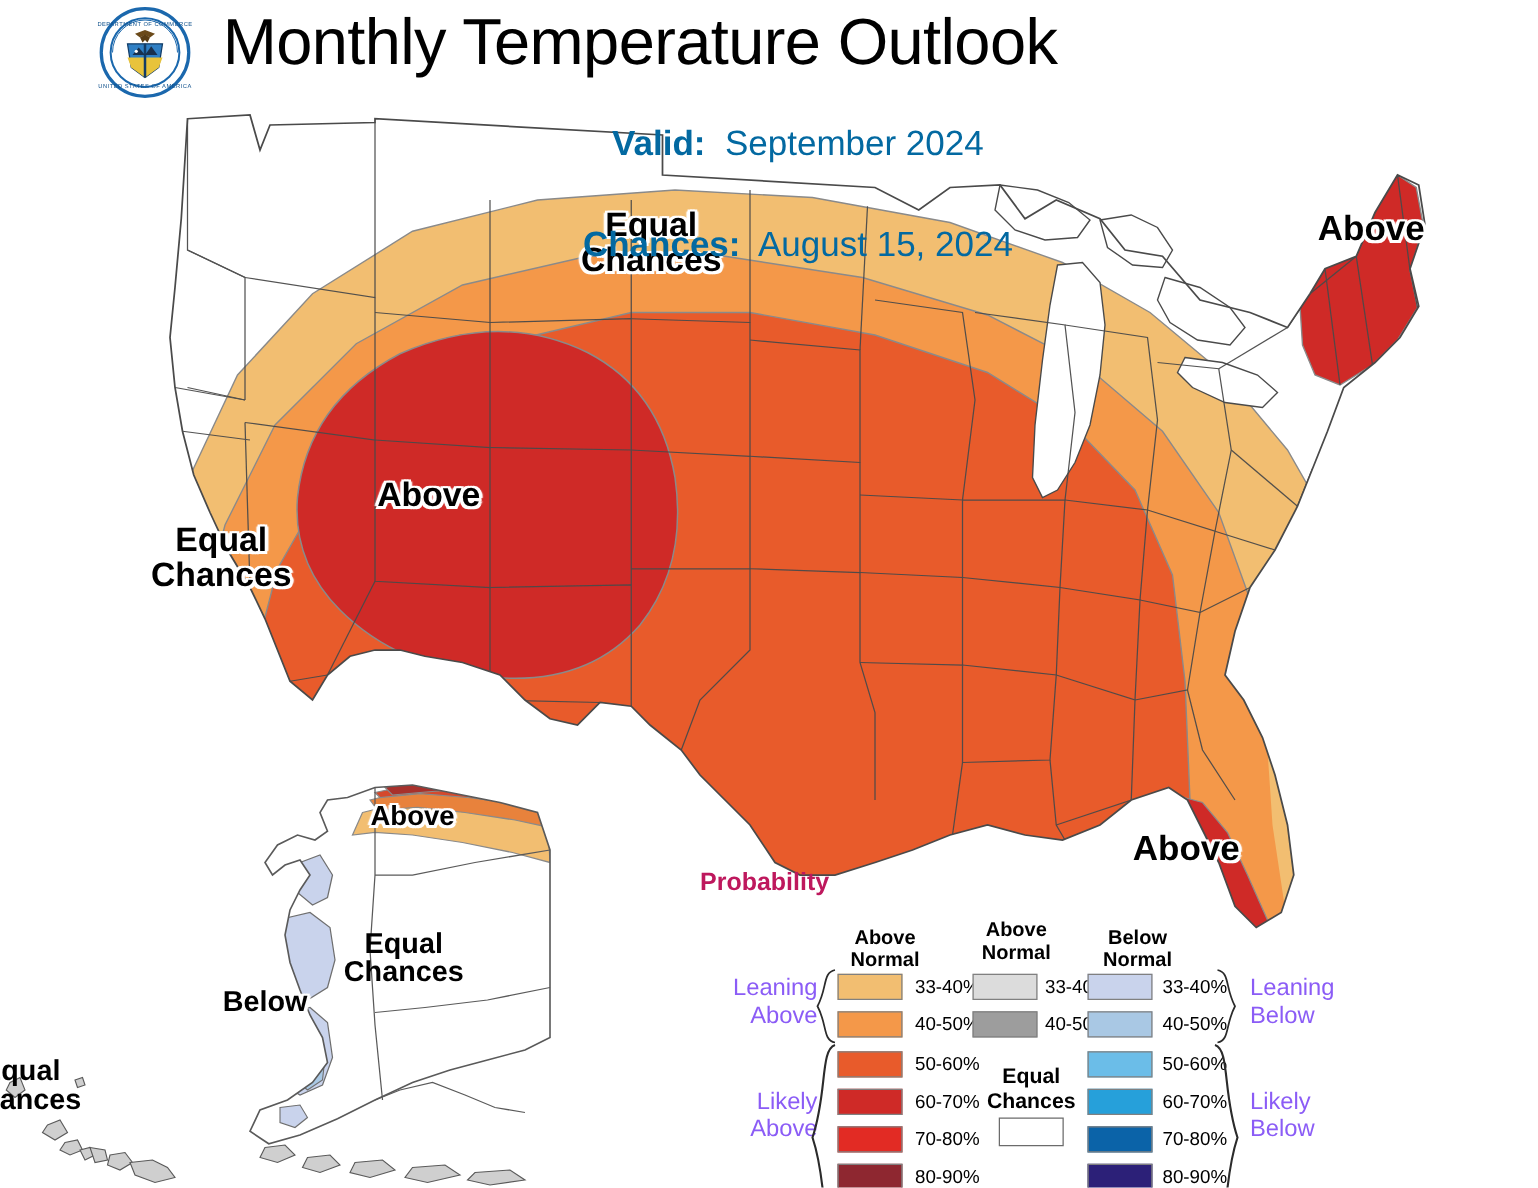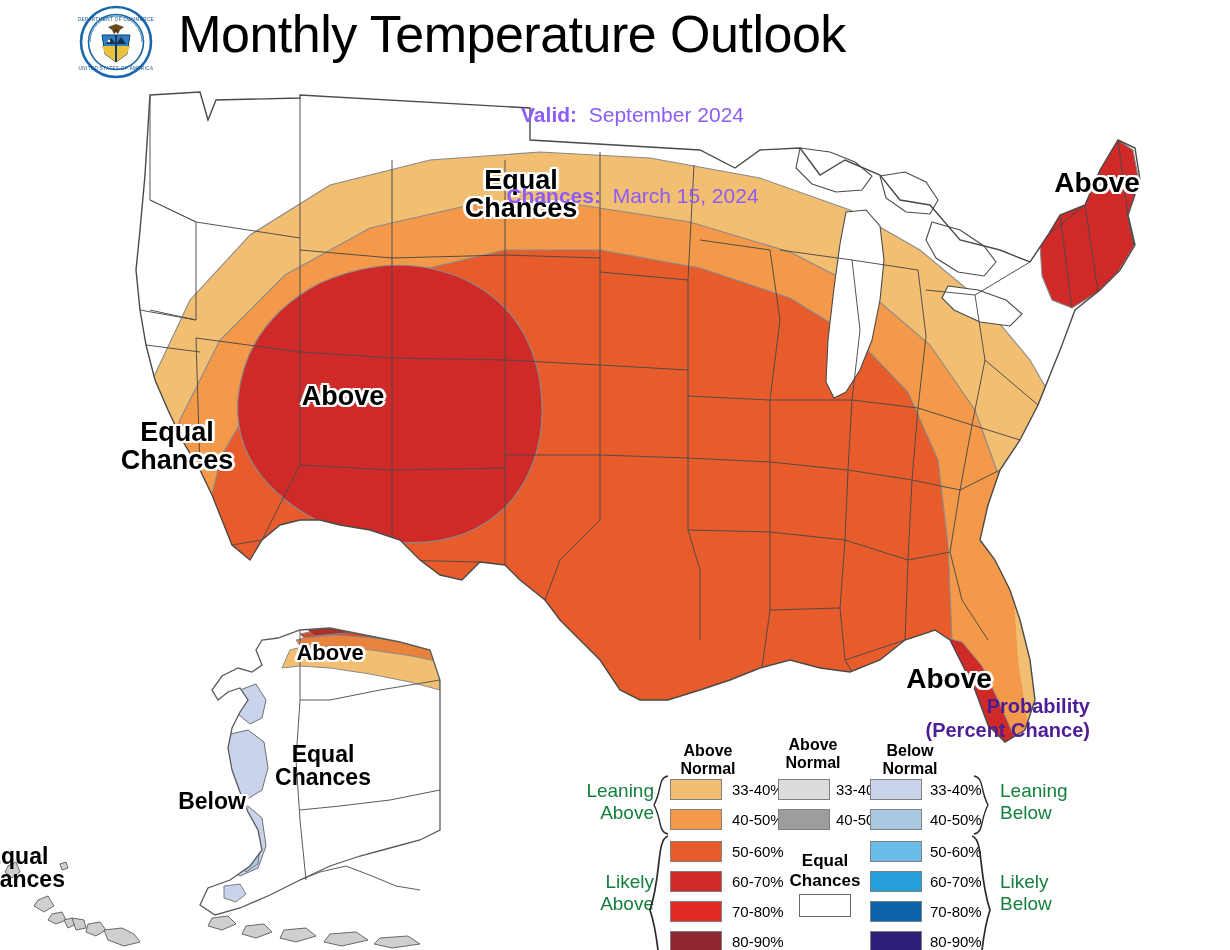--- a/index.html
+++ b/index.html
@@ -11,21 +11,21 @@
   }
   #page{position:absolute;left:0;top:0;width:1230px;height:950px;background:#fff;}
 
   
   #title{
     position:absolute;left:0;top:4px;width:1024px;text-align:center;
     font-size:52px;font-weight:400;color:#000;letter-spacing:-0.5px;
     font-family:"Liberation Sans","DejaVu Sans",sans-serif;
   }
   #validblock{position:absolute;left:0;top:74px;width:1230px;text-align:center;}
-  .vrow{font-size:21px;color:#8b5cf6;line-height:27px;white-space:pre;}
+  .vrow{font-size:28px;color:#0369a1;line-height:27px;white-space:pre;}
   .vrow b{font-weight:bold;}
 
   #doc-seal{position:absolute;left:78px;top:4px;width:76px;height:76px;}
   #noaa-logo{position:absolute;left:1068px;top:4px;width:84px;height:76px;}
 
   
   #map{position:absolute;left:0;top:0;width:1230px;height:950px;}
   #map svg{display:block;}
 
   
@@ -37,27 +37,27 @@
       -2px 0 0 #fff, 2px 0 0 #fff, 0 -2px 0 #fff, 0 2px 0 #fff,
       -3px 0 1px #fff, 3px 0 1px #fff;
   }
   .ml-plain{
     position:absolute;font-weight:bold;color:#000;text-align:center;
     line-height:1.02em;white-space:pre;pointer-events:none;
   }
 
   
   #legend{position:absolute;left:560px;top:694px;width:530px;height:256px;}
-  #legtitle{position:absolute;left:0;top:0;width:530px;text-align:right;
-    font-size:20px;font-weight:bold;color:#4c1d95;line-height:24px;}
+  #legtitle{position:absolute;left:0;top:0;width:530px;text-align:left;
+    font-size:20px;font-weight:bold;color:#be185d;line-height:24px;}
   .colhead{position:absolute;text-align:center;font-size:16px;font-weight:bold;
     color:#000;line-height:18px;}
   .swatch{position:absolute;width:52px;height:21px;border:1.5px solid #808080;box-sizing:border-box;}
   .swlabel{position:absolute;font-size:15px;color:#000;white-space:nowrap;}
-  .brklabel{position:absolute;font-size:19px;color:#15803d;text-align:center;line-height:22px;white-space:pre;}
+  .brklabel{position:absolute;font-size:19px;color:#8b5cf6;text-align:center;line-height:22px;white-space:pre;}
   .eqbox{position:absolute;width:52px;height:23px;border:1.5px solid #6b6b6b;background:#fff;box-sizing:border-box;}
   .eqtxt{position:absolute;font-size:17px;font-weight:bold;color:#000;text-align:center;line-height:20px;white-space:pre;}
   .brace{position:absolute;}
 </style>
 </head>
 <body>
 
 <div id="page">
 
   <div id="map">
@@ -265,21 +265,21 @@
     <div class="ml-plain" style="left:-68px;top:845px;width:170px;font-size:23px;">Equal<br>Chances</div>
   </div>
 
   <div id="title">Monthly Temperature Outlook</div>
 
   <div id="validblock">
     <div class="vrow">
       <b>Valid:</b><span>  </span><span>September 2024</span>
     </div>
     <div class="vrow">
-      <b>Chances:</b><span>  </span><span>March 15, 2024</span>
+      <b>Chances:</b><span>  </span><span>August 15, 2024</span>
     </div>
   </div>
 
   <div id="doc-seal">
     <svg viewBox="0 0 76 76" width="76" height="76">
       <circle cx="38" cy="38" r="35" fill="#ffffff" stroke="#1b68ad" stroke-width="2.6"></circle>
       <circle cx="38" cy="38" r="27.5" fill="#ffffff" stroke="#1b68ad" stroke-width="1.6"></circle>
       <path d="M12 38 a26 26 0 0 1 52 0" fill="none" stroke="#1b68ad" stroke-width="0.8"></path>
       <text x="38" y="16.5" font-size="4.6" fill="#0d4f8b" text-anchor="middle" font-family="'Liberation Sans',sans-serif" letter-spacing="0.4">DEPARTMENT OF COMMERCE</text>
       <text x="38" y="66" font-size="4.6" fill="#0d4f8b" text-anchor="middle" font-family="'Liberation Sans',sans-serif" letter-spacing="0.4">UNITED STATES OF AMERICA</text>
@@ -292,21 +292,20 @@
       <path d="M38 40 L43 33 L48 40 Z" fill="#19304d"></path>
       <circle cx="31" cy="37" r="1.3" fill="#ffffff"></circle>
     </svg>
   </div>
 
 
   <div id="legend">
 
     <div id="legtitle">
       <div>Probability</div>
-      <div>(Percent Chance)</div>
     </div>
 
     <div class="colhead" style="left:98px;top:48px;width:100px;">
       <div>Above</div>
       <div>Normal</div>
     </div>
     <div class="colhead" style="left:203px;top:42px;width:100px;">
       <div>Above</div>
       <div>Normal</div>
     </div>

